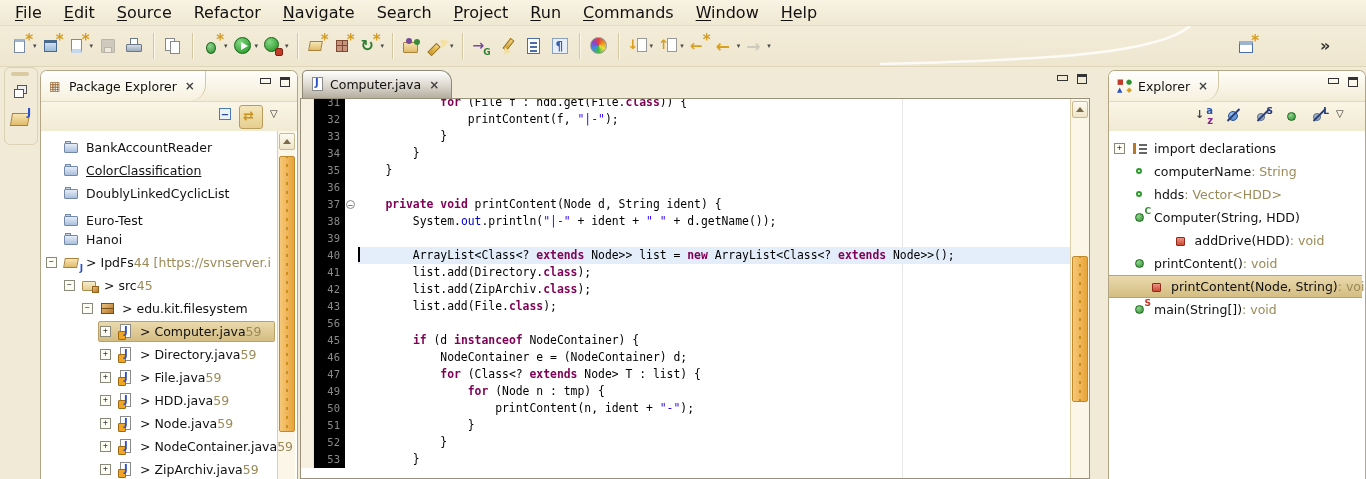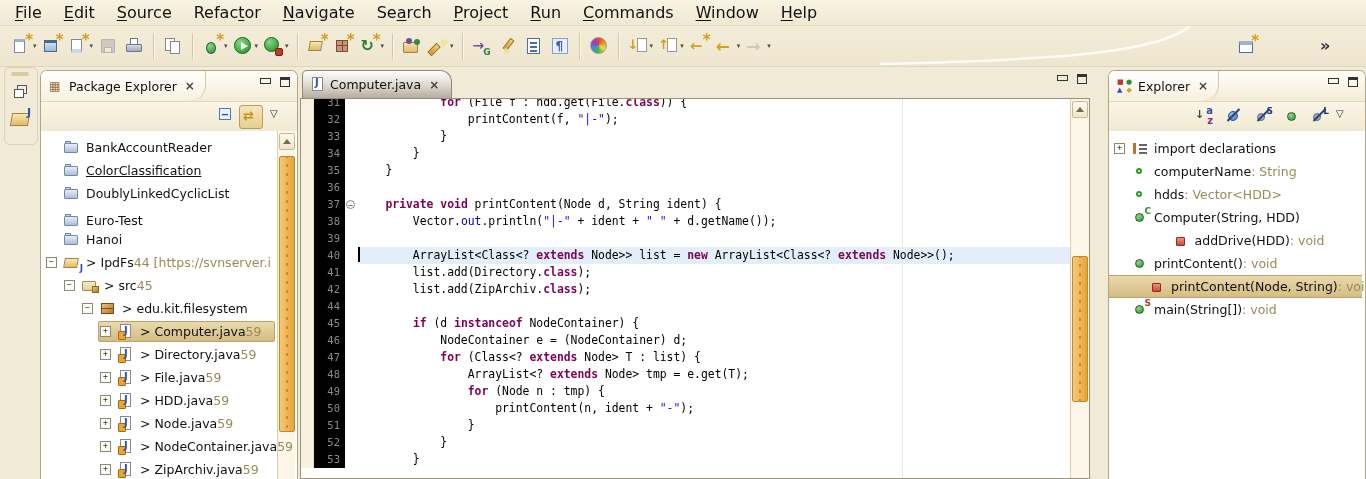--- a/index.html
+++ b/index.html
@@ -472,21 +472,21 @@
           <span class="ln">37</span>
           <span class="fd">
             <span class="foldm">−</span>
           </span>
           <span class="ct"><span>    </span><span class="tk-k">private</span><span> </span><span class="tk-k">void</span><span> printContent(Node d, String ident) {</span></span>
         </div>
         <div class="cl">
           <span class="rl"></span>
           <span class="ln">38</span>
           <span class="fd"></span>
-          <span class="ct"><span>        Vector.</span><span class="tk-o">out</span><span>.println(</span><span class="tk-s">"|-"</span><span> + ident + </span><span class="tk-s">" "</span><span> + d.getName());</span></span>
+          <span class="ct"><span>        System.</span><span class="tk-o">out</span><span>.println(</span><span class="tk-s">"|-"</span><span> + ident + </span><span class="tk-s">" "</span><span> + d.getName());</span></span>
         </div>
         <div class="cl">
           <span class="rl"></span>
           <span class="ln">39</span>
           <span class="fd"></span>
           <span class="ct"></span>
         </div>
         <div class="cl hl">
           <span class="rl"></span>
           <span class="ln">40</span>
@@ -500,47 +500,47 @@
           <span class="ct"><span>        list.add(Directory.</span><span class="tk-k">class</span><span>);</span></span>
         </div>
         <div class="cl">
           <span class="rl"></span>
           <span class="ln">42</span>
           <span class="fd"></span>
           <span class="ct"><span>        list.add(ZipArchiv.</span><span class="tk-k">class</span><span>);</span></span>
         </div>
         <div class="cl">
           <span class="rl"></span>
-          <span class="ln">44</span>
+          <span class="ln">43</span>
+          <span class="fd"></span>
+          <span class="ct"><span>        list.add(File.</span><span class="tk-k">class</span><span>);</span></span>
+        </div>
+        <div class="cl">
+          <span class="rl"></span>
+          <span class="ln">56</span>
           <span class="fd"></span>
           <span class="ct"></span>
         </div>
         <div class="cl">
           <span class="rl"></span>
           <span class="ln">45</span>
           <span class="fd"></span>
           <span class="ct"><span>        </span><span class="tk-k">if</span><span> (d </span><span class="tk-k">instanceof</span><span> NodeContainer) {</span></span>
         </div>
         <div class="cl">
           <span class="rl"></span>
           <span class="ln">46</span>
           <span class="fd"></span>
           <span class="ct"><span>            NodeContainer e = (NodeContainer) d;</span></span>
         </div>
         <div class="cl">
           <span class="rl"></span>
           <span class="ln">47</span>
           <span class="fd"></span>
           <span class="ct"><span>            </span><span class="tk-k">for</span><span> (Class&lt;? </span><span class="tk-k">extends</span><span> Node&gt; T : list) {</span></span>
-        </div>
-        <div class="cl">
-          <span class="rl"></span>
-          <span class="ln">48</span>
-          <span class="fd"></span>
-          <span class="ct"><span>                ArrayList&lt;? </span><span class="tk-k">extends</span><span> Node&gt; tmp = e.get(T);</span></span>
         </div>
         <div class="cl">
           <span class="rl"></span>
           <span class="ln">49</span>
           <span class="fd"></span>
           <span class="ct"><span>                </span><span class="tk-k">for</span><span> (Node n : tmp) {</span></span>
         </div>
         <div class="cl">
           <span class="rl"></span>
           <span class="ln">50</span>

